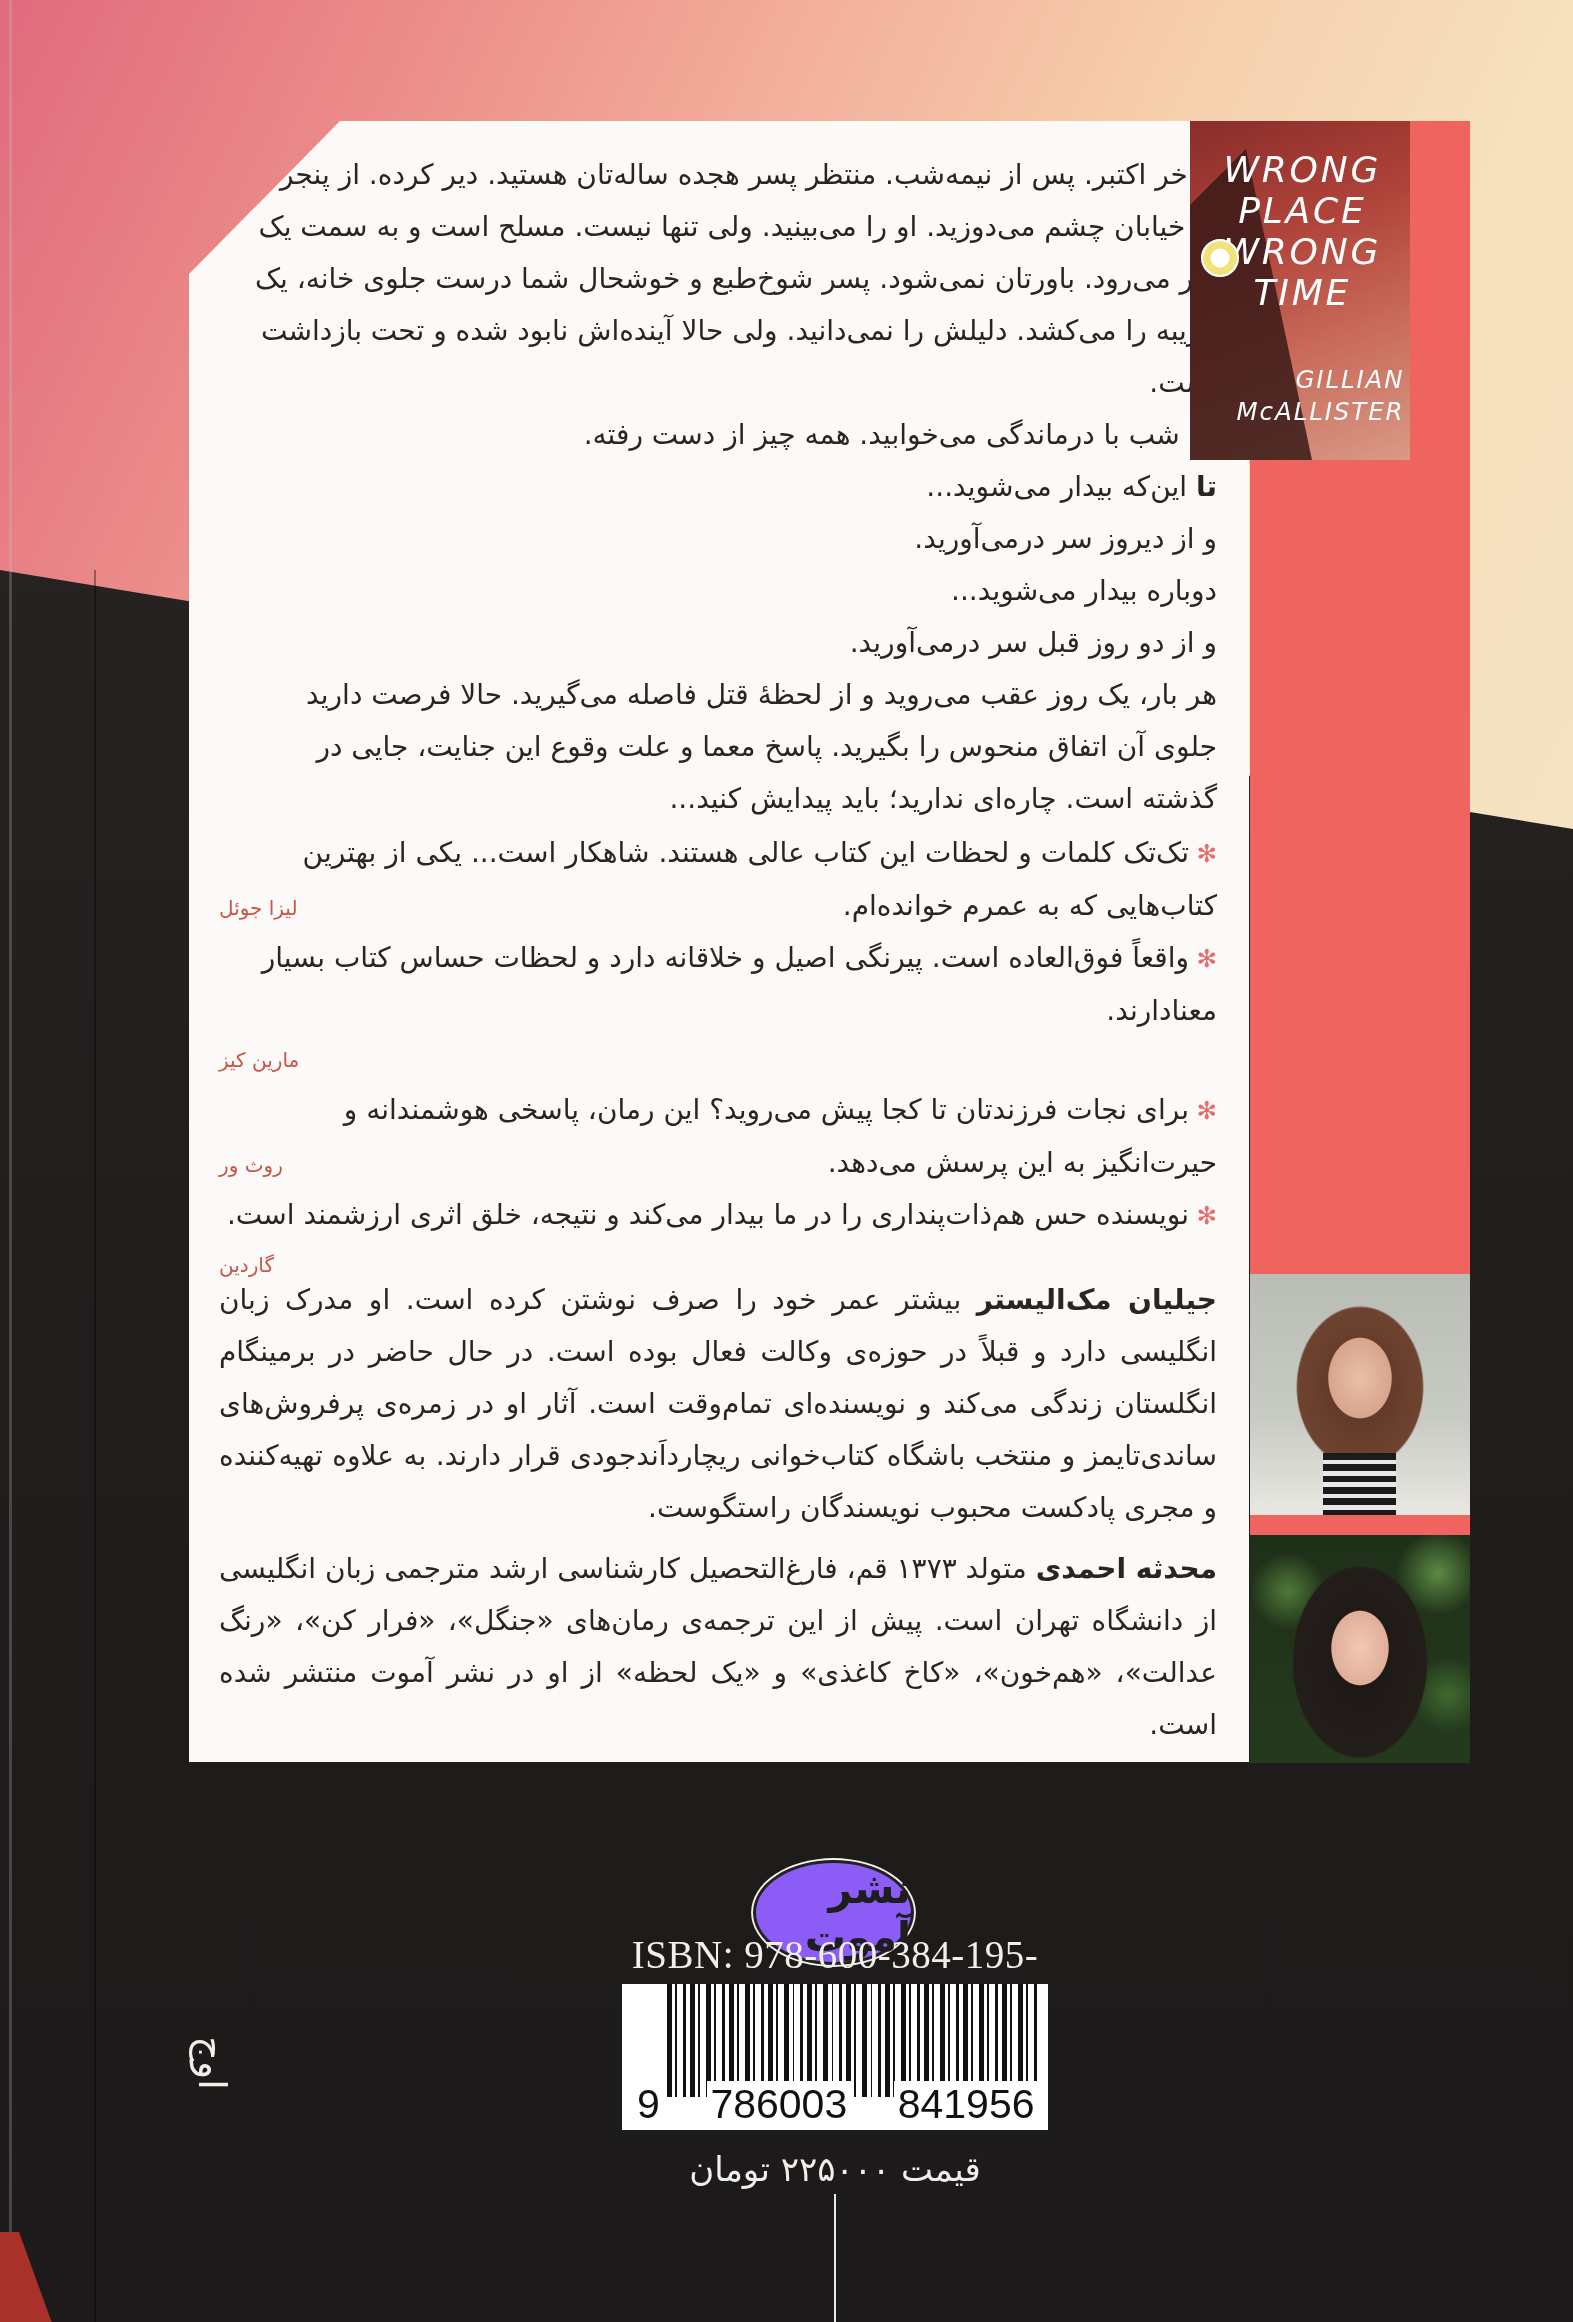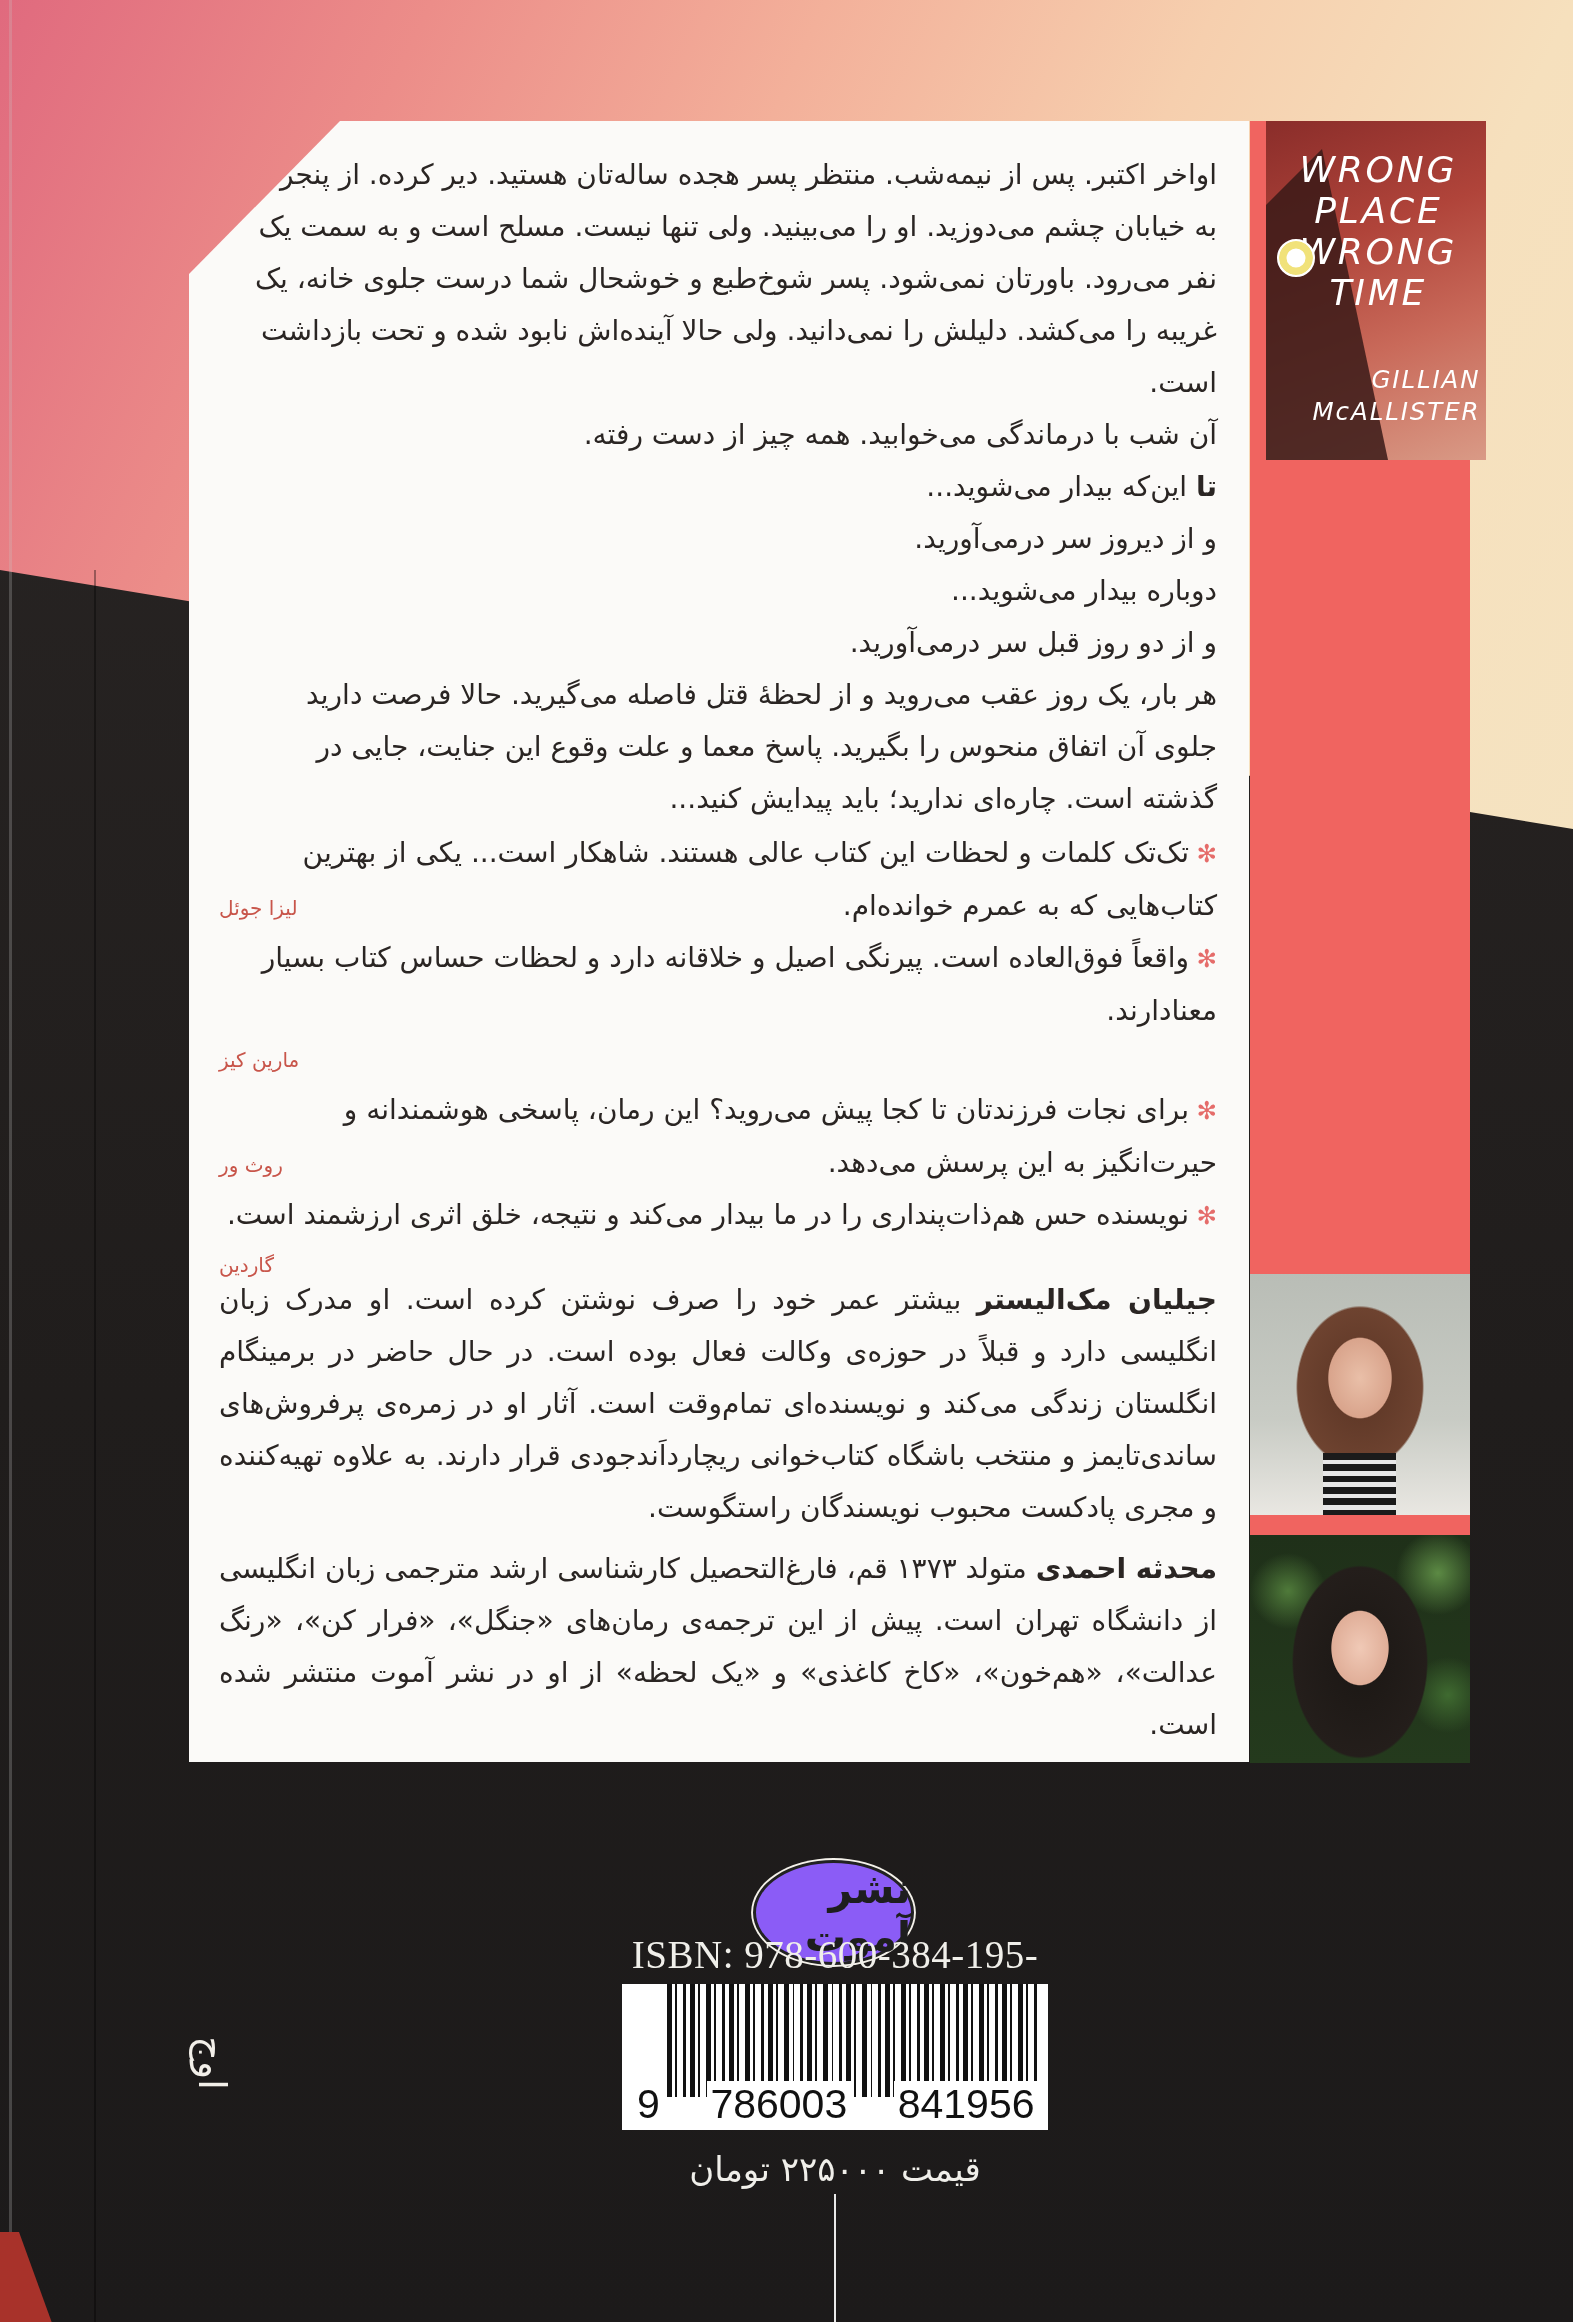--- a/index.html
+++ b/index.html
@@ -49,21 +49,21 @@
   }
   .quote .name.inline { position: absolute; left: 0; bottom: 0; }
   .bio { top: 1153px; width: 998px; text-align: justify; text-align-last: right; }
   .bio b, .trans b { font-weight: bold; }
   .trans { top: 1422px; width: 998px; text-align: justify; text-align-last: right; }
   .strip {
     position: absolute; left: 1250px; top: 121px; width: 220px; height: 1641px;
     background: #f06460;
   }
   .cover {
-    position: absolute; left: 1266px; top: 121px; width: 220px; height: 339px;
+    position: absolute; left: 1190px; top: 121px; width: 220px; height: 339px;
     background: linear-gradient(160deg, #8a2d2a 0%, #b0443a 35%, #c96a5a 65%, #d99a86 100%);
     overflow: hidden;
   }
   .cover .house {
     position: absolute; left: 0; top: 28px; width: 122px; height: 311px;
     background: #3a1a18; clip-path: polygon(0 56px, 56px 0, 122px 311px, 0 311px);
     opacity: 0.85;
   }
   .cover .title {
     position: absolute; left: 11.3px; top: 28px; width: 202px;

